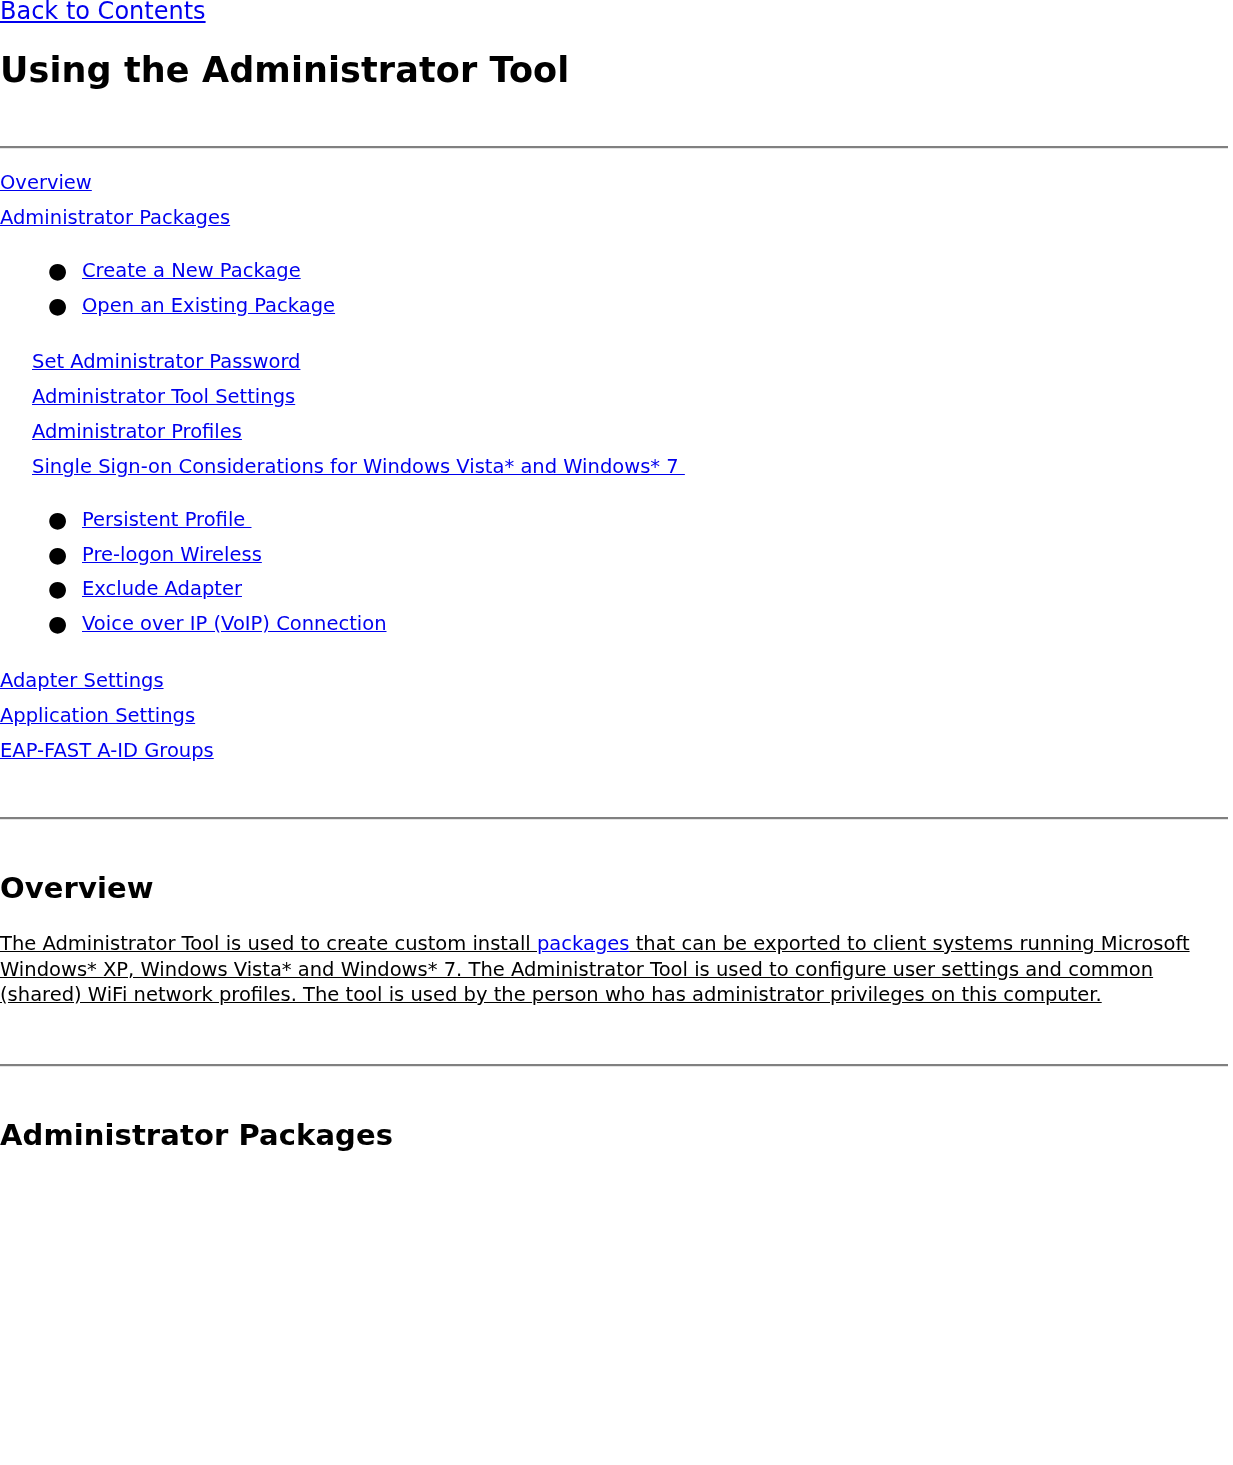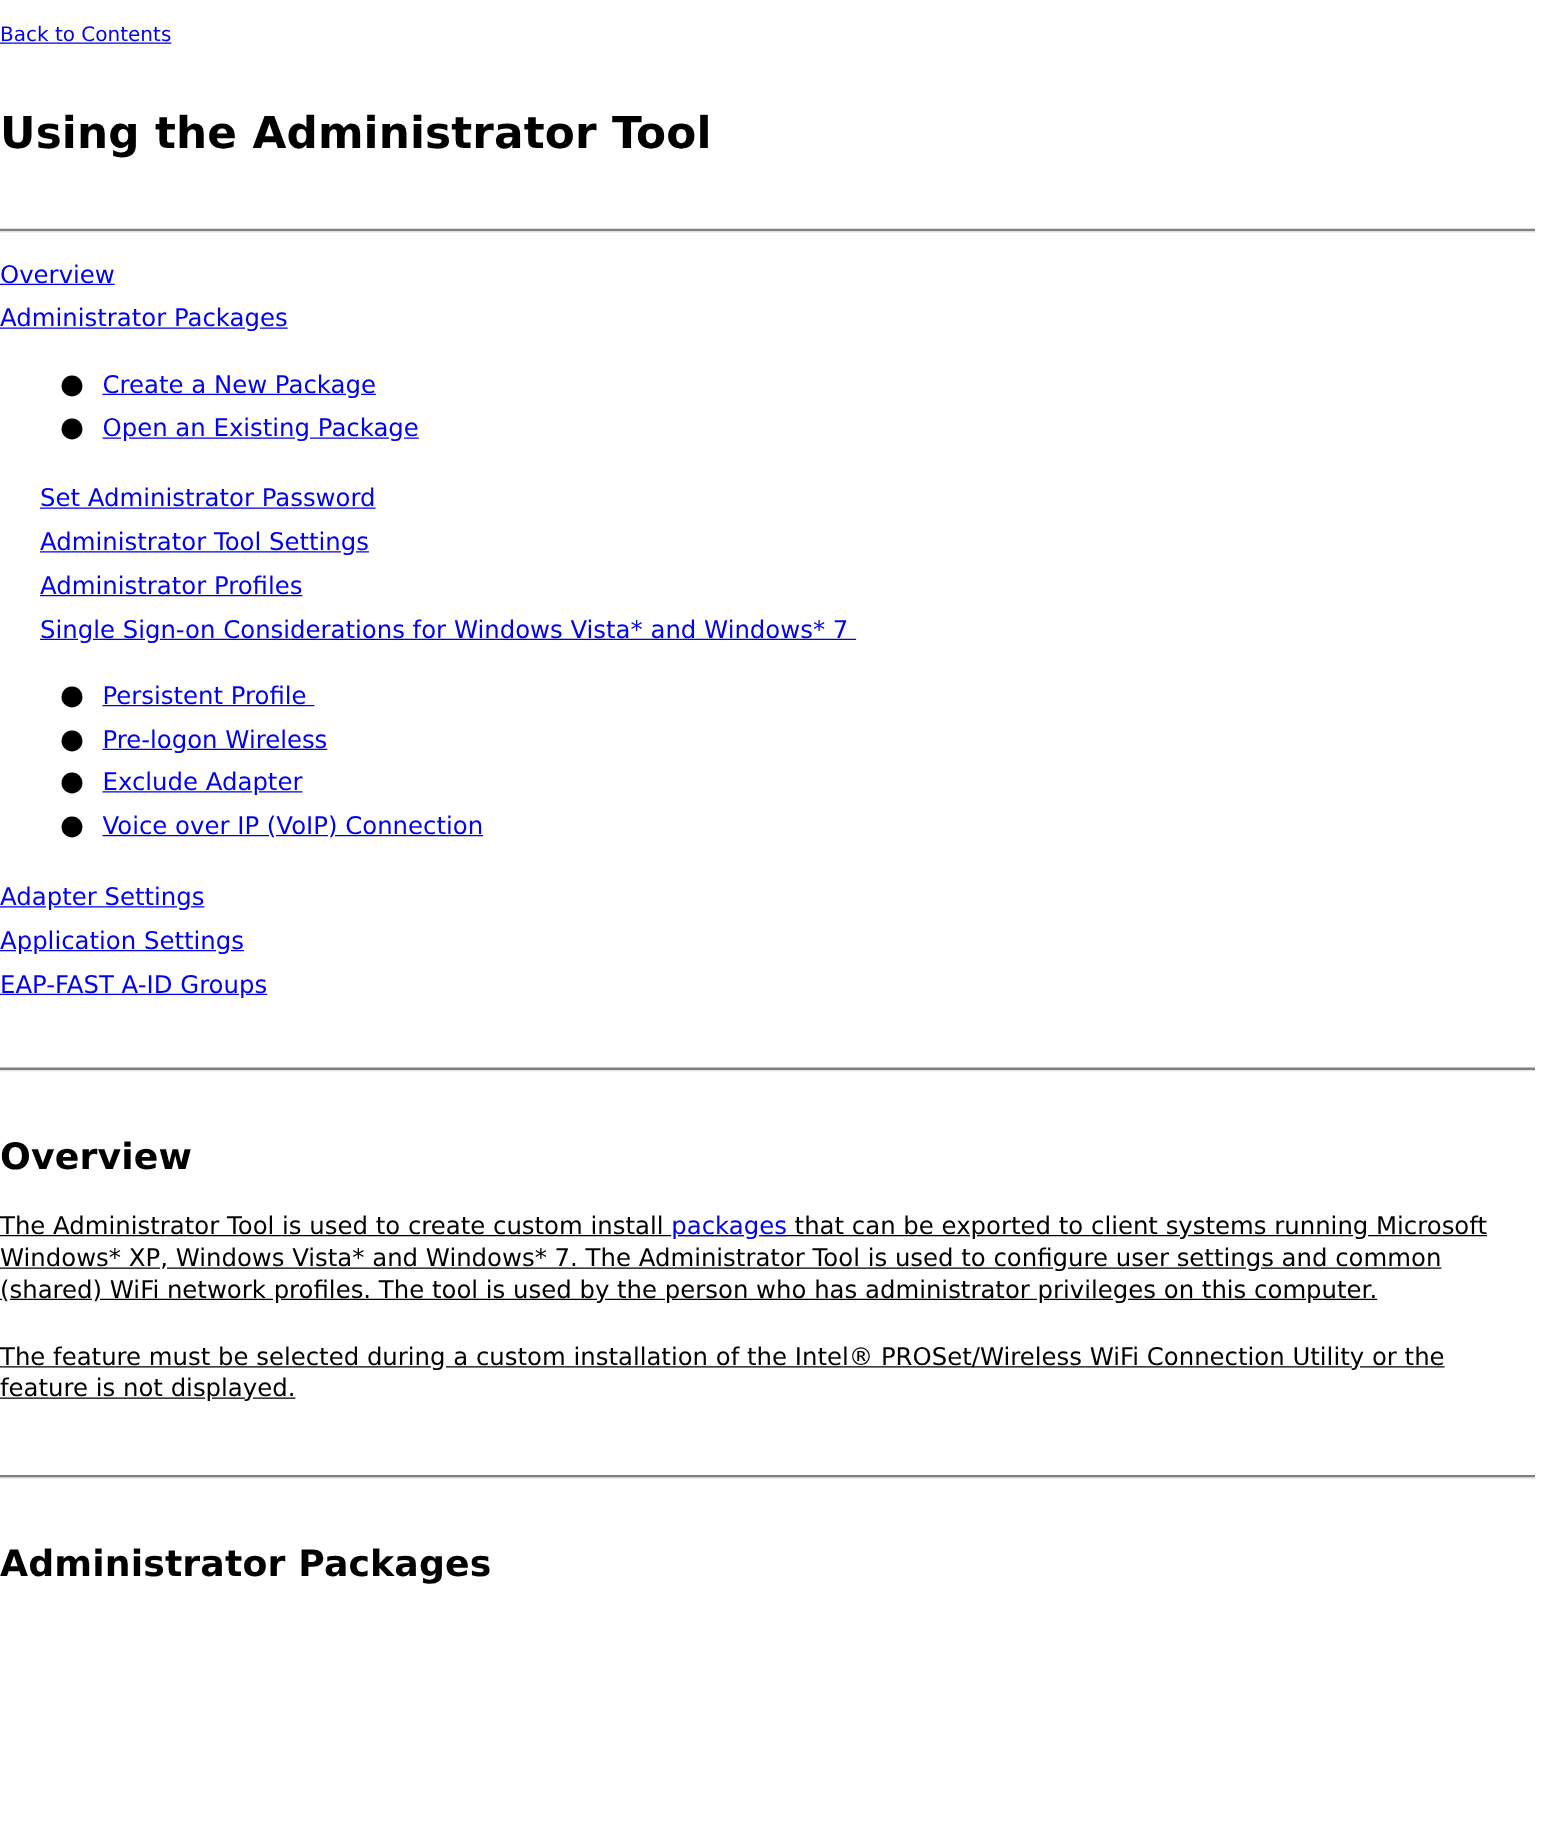--- a/index.html
+++ b/index.html
@@ -20,30 +20,30 @@
   .page {
     padding: 0 4px 0 0;
   }
 
   a.doclink {
     color: #0000EE;
     text-decoration: underline;
   }
 
   .toplink {
-    font-size: 16px;
+    font-size: 24px;
     line-height: 22px;
-    padding-top: 17px;
+    padding-top: 0;
   }
 
   h1.page-title {
     font-size: 35px;
     font-weight: bold;
     line-height: 42px;
-    margin: 47px 0 0 0;
+    margin: 27px 0 0 0;
     letter-spacing: 0.1px;
   }
 
   hr.rule {
     border: 0;
     border-top: 2px solid #808080;
     border-bottom: 1px solid #e4e4e4;
     height: 0;
     margin: 0;
     width: 1228px;
@@ -151,21 +151,20 @@
   </div>
 
   <div class="rule-wrap-2">
     <hr class="rule">
   </div>
 
   <h2 class="section-title">Overview</h2>
 
   <p class="body-text"><span>The Administrator Tool is used to create custom install </span><a class="doclink" href="#">packages</a><span> that can be exported to client systems running Microsoft Windows* XP, Windows Vista* and Windows* 7. The Administrator Tool is used to configure user settings and common (shared) WiFi network profiles. The tool is used by the person who has administrator privileges on this computer.</span></p>
 
-  <p class="body-text second">The feature must be selected during a custom installation of the Intel® PROSet/Wireless WiFi Connection Utility or the feature is not displayed.</p>
 
   <div class="rule-wrap-3">
     <hr class="rule">
   </div>
 
   <h2 class="section-title">Administrator Packages</h2>
 
 </div>
 
 </body></html>

